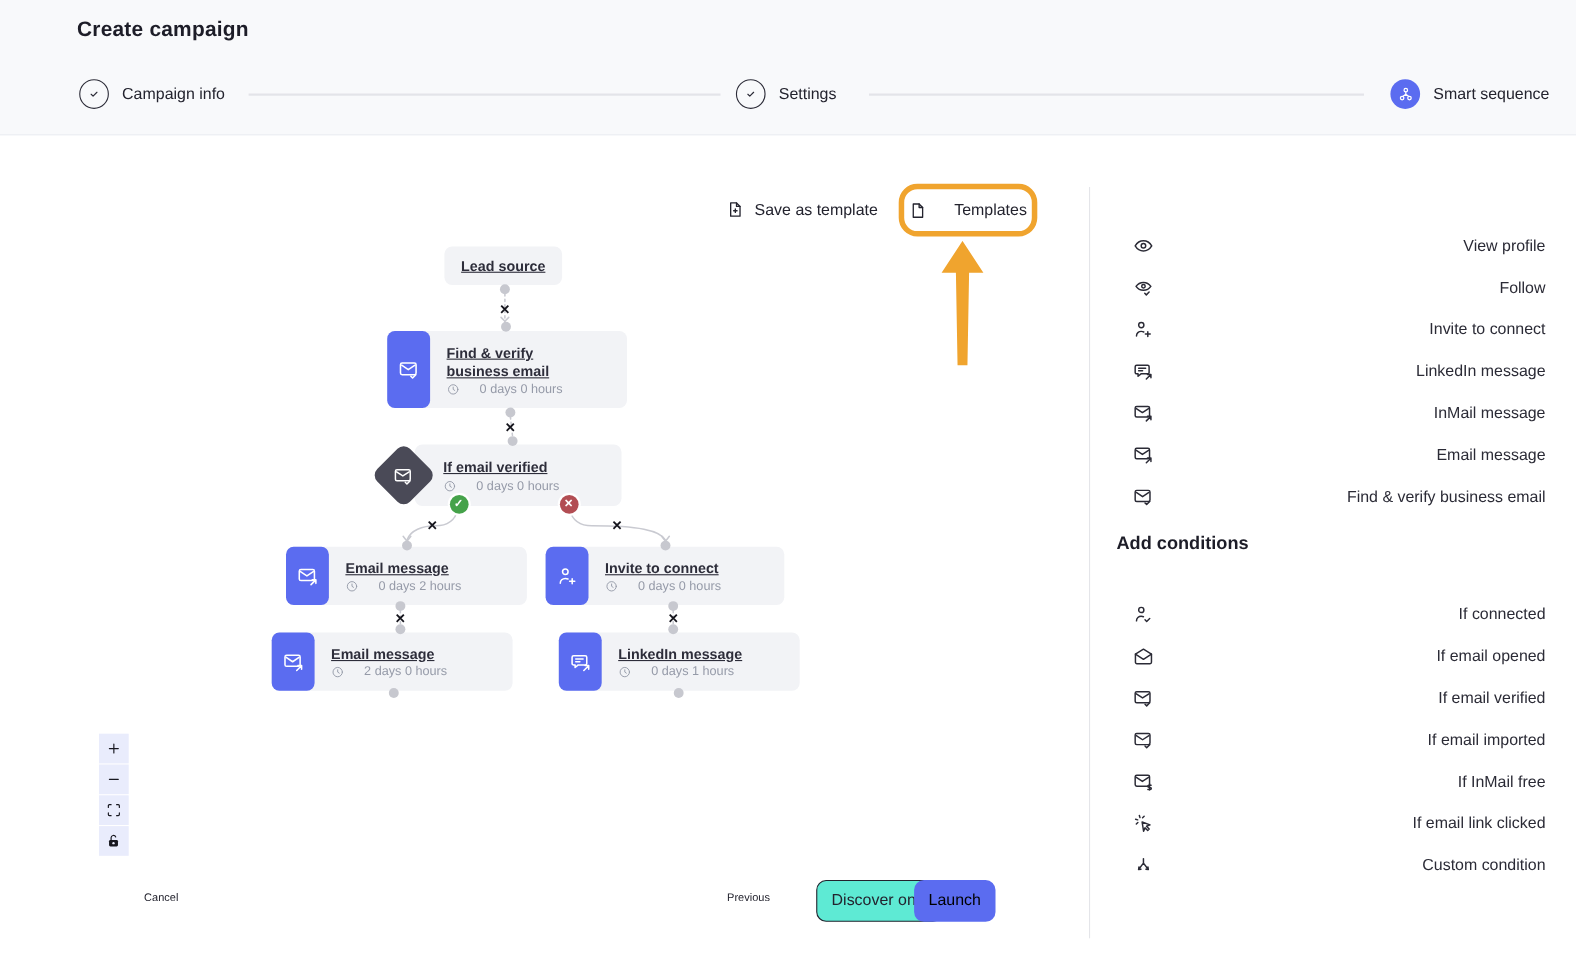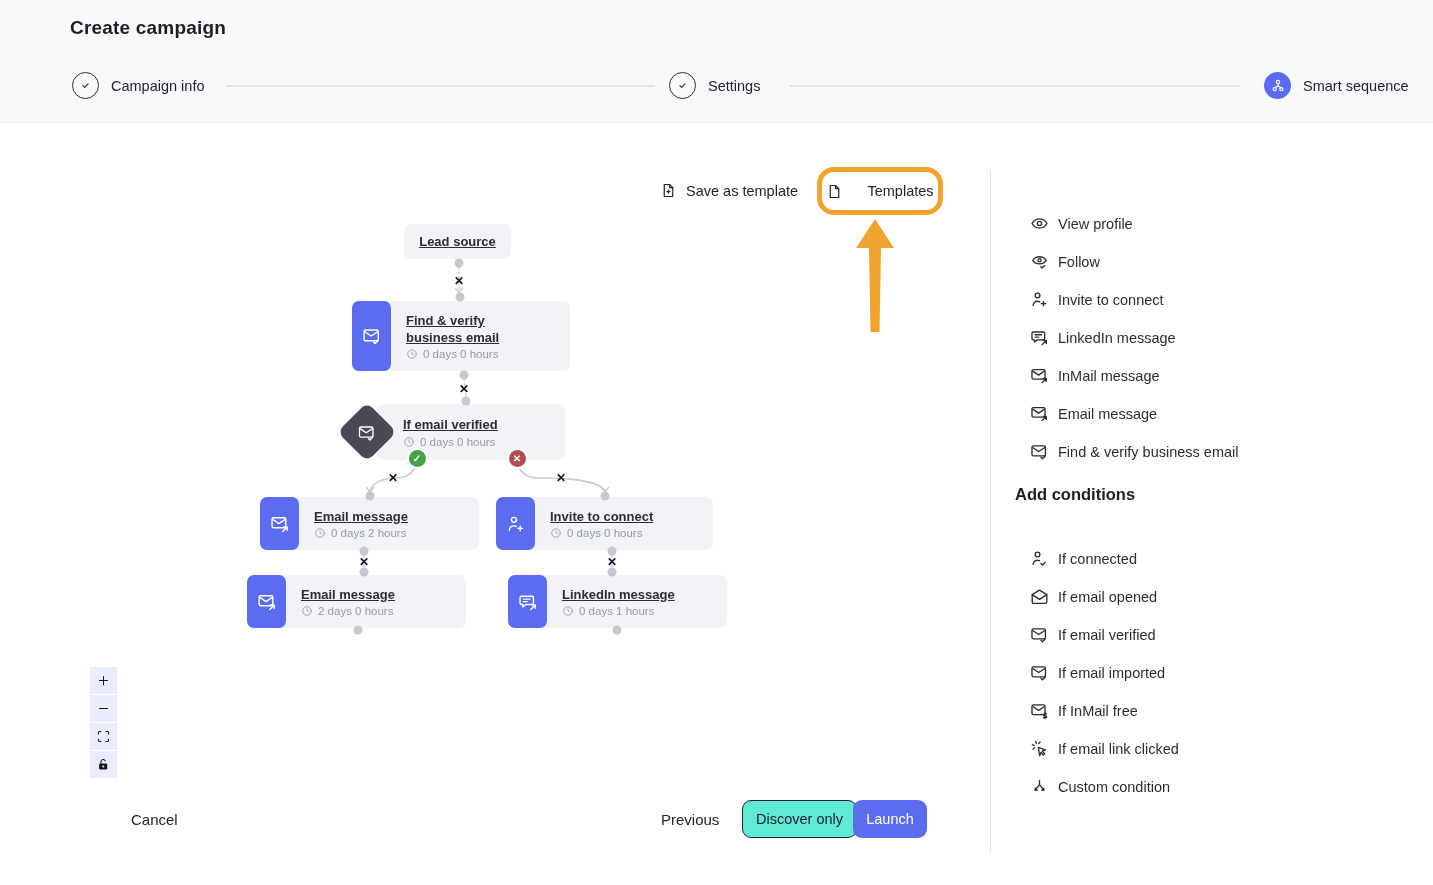--- a/index.html
+++ b/index.html
@@ -36,21 +36,21 @@
   #templates-btn { position:static;gap:24px; }
   #highlight-arrow { position:absolute; left:855px; top:219px; z-index:5; }
 
   
   .node { position:absolute; background:#f2f3f6; border-radius:7px; display:flex; z-index:2; cursor:pointer; }
   .node-icon { width:39px; border-radius:7px; background:#5b6cf0; color:#fff; flex:none;
                display:flex; align-items:center; justify-content:center; }
   .node-icon svg { width:20px; height:20px; }
   .node-body { display:flex; flex-direction:column; justify-content:center; padding:7px 12px 7px 15px; }
   .node-title { font-size:13px; font-weight:700; color:#2d2d3a; line-height:1.32;text-decoration:underline; }
-  .node-meta { display:flex; align-items:center; gap:5px; margin-top:2.5px; font-size:11.5px; color:#959aa8; }
+  .node-meta { display:flex; align-items:center; gap:18px; margin-top:2.5px; font-size:11.5px; color:#959aa8; }
   .node-meta svg { width:12px; height:12px; }
   #node-lead { left:404px; top:224px; width:107px; height:35px; align-items:center; justify-content:center; }
   #node-find { left:352px; top:301px; width:218px; height:70px; }
   #node-find .node-body { width:140px; }
   #node-cond { left:377px; top:404px; width:188px; height:56px; padding-left:26px;
                flex-direction:column; justify-content:center; }
   #diamond { position:absolute; left:346px; top:411px; width:42px; height:42px; background:#4a4a57;
              border-radius:8px; transform:rotate(45deg); z-index:2;
              display:flex; align-items:center; justify-content:center; cursor:pointer; }
   #diamond span { transform:rotate(-45deg); color:#fff; display:flex; }
@@ -74,33 +74,33 @@
   .ctrl-btn { width:27px; height:27px; margin-bottom:1px; background:#e9ecfc; color:#17171f;
               display:flex; align-items:center; justify-content:center; cursor:pointer; }
   .ctrl-btn svg { width:15px; height:15px; }
 
   
   #side-divider { position:absolute; left:990px; top:170px; width:1px; height:683px; background:#e4e5e9; z-index:1; }
   #sidebar { position:absolute; left:1015px; top:172px; width:390px; z-index:5; }
   .side-heading { font-size:16.5px; font-weight:700; color:#1d1d28; height:22px; }
   .side-heading.second { margin-top:22px; }
   .side-list { margin-top:40px; display:flex; flex-direction:column; gap:15px; margin-bottom:0; }
-  .side-item { display:flex; align-items:center; gap:9px; padding-left:15px; height:23px; cursor:pointer; }
+  .side-item { display:flex; align-items:center; gap:9px; padding-left:15px; height:23px; cursor:pointer;justify-content:space-between; }
   .side-icon { width:19px; height:19px; color:#2b2b36; display:flex; flex:none; }
   .side-icon svg { width:19px; height:19px; }
   .side-label { font-size:14.5px; font-weight:500; color:#2b2b36; }
 
   
-  .footer-link { position:absolute; font-size:15px; font-weight:500; color:#23232e; cursor:pointer; z-index:5; }
+  .footer-link { position:absolute; font-size:10px; font-weight:500; color:#23232e; cursor:pointer; z-index:5; }
   #footer-cancel { left:131px; top:811px; }
   #footer-previous { left:661px; top:811px; }
   .footer-btn { position:absolute; height:38px; border-radius:9px; display:flex; align-items:center;
                 justify-content:center; font-size:14.5px; font-weight:500; cursor:pointer; z-index:5; }
   #btn-discover { left:742px; top:800px; width:115px; background:#5eead4; border:1.5px solid #23232e; color:#23232e; }
-  #btn-launch { left:853px; top:800px; width:74px; background:#5b6cf0; border:none; color:#ffffff; }
+  #btn-launch { left:831px; top:800px; width:74px; background:#5b6cf0; border:none; color:#000000; }
 </style>
 </head>
 <body>
 
 <div class="page">
 
   <svg id="flow-connectors" width="1433" height="885" viewBox="0 0 1433 885">
     <g fill="none" stroke="#c9cad1" stroke-width="1.4" stroke-linecap="round" stroke-linejoin="round">
       <path d="M459 267V293" stroke-dasharray="2 3"></path>
       <path d="M464 379 466 397" stroke-dasharray="2 3"></path>

